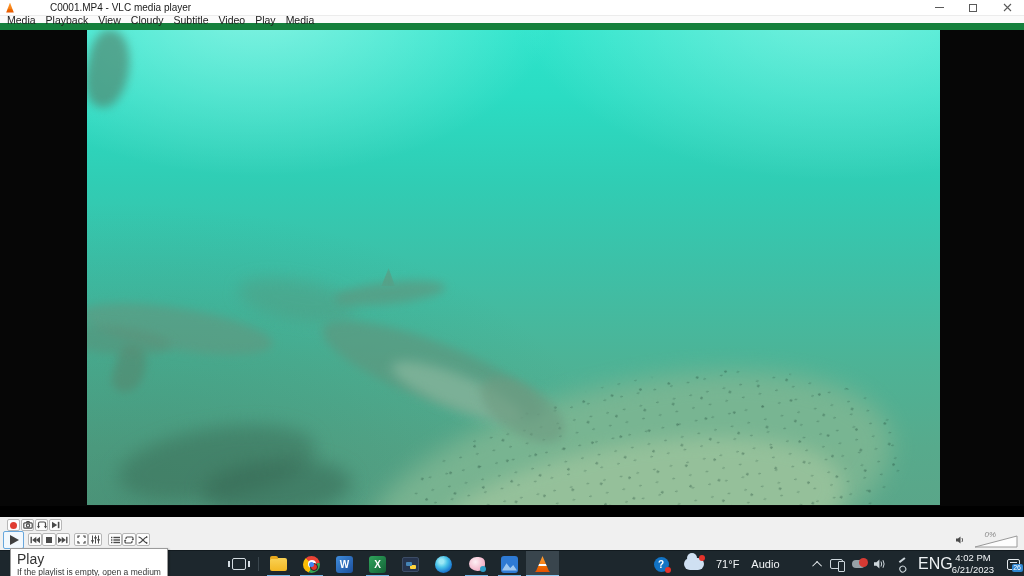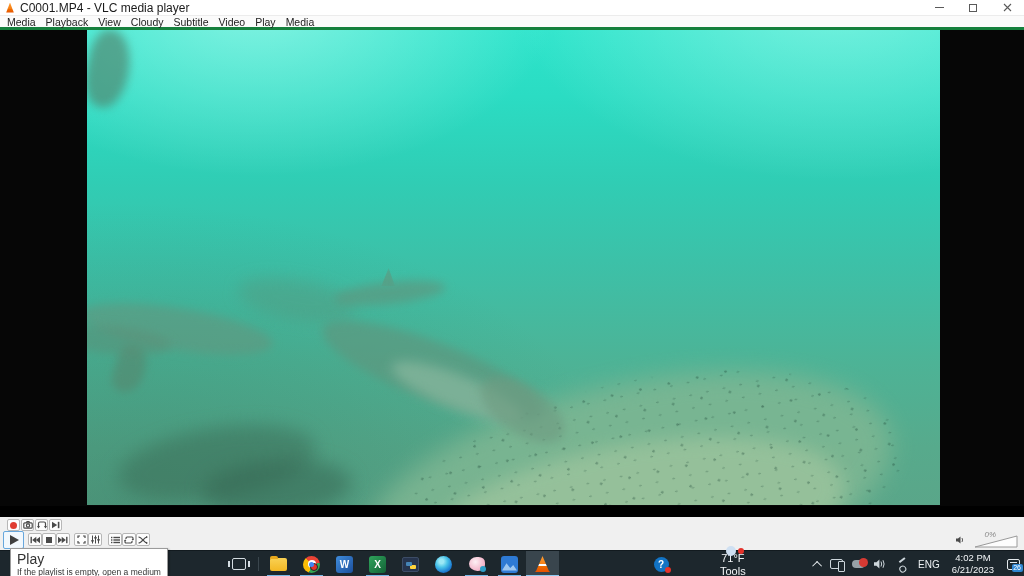--- a/index.html
+++ b/index.html
@@ -3,28 +3,28 @@
 <meta charset="utf-8">
 <style>
   * { margin:0; padding:0; box-sizing:border-box; }
   html,body { background:#000; }
   body { font-family:"Liberation Sans", sans-serif; }
   .screen { position:relative; width:1024px; height:576px; background:#000; overflow:hidden; }
 
   
   .titlebar { position:absolute; left:0; top:0; width:1024px; height:16px; background:#ffffff; display:flex; align-items:center; border-bottom:1px solid #ececec; }
   .vlc-cone { width:10px; height:10px; margin:0 5px 0 5px; background:linear-gradient(180deg,#ff9d2e 0%,#f57f17 55%,#ffffff 56%,#ffffff 64%,#ef6c00 65%,#e65100 100%); clip-path:polygon(50% 0,88% 100%,12% 100%); }
-  .title-text { font-size:12px; color:#1a1a1a; }
+  .title-text { font-size:10px; color:#1a1a1a;margin-left:30px; }
   .win-btns { margin-left:auto; display:flex; height:100%; }
   .win-btn { width:34px; height:100%; display:flex; align-items:center; justify-content:center; }
   .glyph-min { width:9px; height:1px; background:#5a5a5a; display:block; }
   .glyph-max { width:8px; height:8px; border:1px solid #5a5a5a; display:block; }
 
   
-  .menubar { position:absolute; left:0; top:16px; width:1024px; height:14px; background:#fbfbfb; display:flex; align-items:center; padding-left:2px; border-bottom:3px solid #15803d; }
+  .menubar { position:absolute; left:0; top:16px; width:1024px; height:14px; background:#fbfbfb; display:flex; align-items:center; padding-left:2px; border-bottom:7px solid #15803d; }
   .menu-item { font-size:10.5px; color:#222; padding:0 5px; cursor:default; }
 
   
   .stage { position:absolute; left:0; top:30px; width:1024px; height:476px; background:#060606; }
   .video { position:absolute; left:87px; top:0; width:853px; height:475px; overflow:hidden;
     background:
       radial-gradient(ellipse 430px 250px at 20% -6%, rgba(205,255,245,0.55), transparent 70%),
       radial-gradient(ellipse 470px 270px at 88% -8%, rgba(200,255,244,0.50), transparent 70%),
       radial-gradient(ellipse 700px 420px at 4% 100%, rgba(38,100,78,0.30), transparent 72%),
       linear-gradient(180deg,#2ce4cb 0%,#2bdcc3 14%,#30cdb4 32%,#3dc0a7 50%,#4db396 70%,#57aa8c 88%,#5aa689 100%);
@@ -103,36 +103,36 @@
   .ic-python::after { content:''; position:absolute; right:6px; bottom:5px; width:6px; height:4px; background:#4584b6; border-radius:1px; }
   .ic-edge { width:17px; height:17px; border-radius:50%; background:radial-gradient(circle at 38% 32%,#9be8f5 0 14%,#49c3e8 38%,#1e7fd4 68%,#0c4fa8 100%); }
   .ic-pink { width:16px; height:14px; border-radius:55% 45% 50% 60%; background:radial-gradient(circle at 40% 35%,#fdf0f4,#f2aec5 75%,#e796b4); position:relative; }
   .ic-pink::after { content:''; position:absolute; right:-1px; bottom:-1px; width:6px; height:6px; border-radius:50%; background:#2f9fc9; }
   .ic-photos { width:17px; height:17px; border-radius:3px; background:#2e7ad4; position:relative; overflow:hidden; }
   .ic-photos::before { content:''; position:absolute; left:1px; bottom:2px; width:15px; height:8px; background:#9cc6ef; clip-path:polygon(0 100%,30% 10%,55% 70%,75% 30%,100% 100%); }
   .ic-cone-big { width:15px; height:16px; background:linear-gradient(180deg,#ff9d2e 0%,#f57f17 52%,#ffffff 53%,#ffffff 62%,#ef6c00 63%,#e65100 100%); clip-path:polygon(50% 0,92% 92%,100% 100%,0 100%,8% 92%); }
   .tb-help { left:648px; width:26px; justify-content:center; }
   .ic-help { width:15px; height:15px; border-radius:50%; background:#1273c4; color:#fff; font-size:10px; font-weight:bold; display:flex; align-items:center; justify-content:center; position:relative; }
   .ic-help::after { content:''; position:absolute; right:-2px; bottom:-1px; width:6px; height:6px; border-radius:50%; background:#e5322a; }
-  .tb-weather { left:720px; gap:1px;flex-direction:column; }
+  .tb-weather { left:684px; gap:12px; }
   .ic-cloud { width:20px; height:12px; background:#cfe0f2; border-radius:8px; position:relative; }
   .ic-cloud::before { content:''; position:absolute; left:3px; top:-5px; width:10px; height:10px; border-radius:50%; background:#cfe0f2; }
   .ic-cloud::after { content:''; position:absolute; right:-1px; top:-3px; width:6px; height:6px; border-radius:50%; background:#e5322a; }
   .weather-text { font-size:11px; color:#f2f5f7; }
   .tb-chevron { left:808px; width:20px; justify-content:center; }
   .chev { width:7px; height:7px; border-left:1.5px solid #e8edf0; border-top:1.5px solid #e8edf0; transform:rotate(45deg) translateY(2px); }
   .tray { left:830px; gap:9px; }
   .ic-phone { width:13px; height:10px; border:1px solid #cdd6db; border-radius:2px; position:relative; }
   .ic-phone::after { content:''; position:absolute; right:-3px; top:1px; width:5px; height:9px; border:1px solid #cdd6db; border-radius:1px; background:#1d272d; }
   .ic-odrive { width:13px; height:8px; background:#98a2a8; border-radius:5px; position:relative; }
   .ic-odrive::after { content:''; position:absolute; right:-3px; top:-2px; width:9px; height:9px; border-radius:50%; background:#d63a33; }
   .ic-key { width:14px; height:14px; position:relative; transform:rotate(-38deg); }
   .ic-key::before { content:''; position:absolute; left:1px; top:8px; width:5px; height:5px; border:1.4px solid #cdd6db; border-radius:50%; }
   .ic-key::after { content:''; position:absolute; left:6px; top:3px; width:7px; height:1.6px; background:#cdd6db; }
-  .tb-lang { left:918px; font-size:10px; color:#eef2f4; }
+  .tb-lang { left:918px; font-size:16px; color:#eef2f4; }
   .tb-clock { left:946px; width:54px; flex-direction:column; justify-content:center; line-height:1.25; font-size:9.5px; color:#f2f5f7; text-align:center; }
   .tb-notif { left:1002px; width:22px; justify-content:center; position:absolute; }
   .ic-notif { width:13px; height:11px; border:1px solid #e3e9ec; border-radius:2px; position:relative; background:#1d272d; }
   .ic-notif::before { content:''; position:absolute; left:2px; top:2px; right:2px; height:1.5px; background:#e3e9ec; }
   .notif-badge { position:absolute; right:-4px; bottom:-3px; background:#2f86d2; color:#fff; font-size:7px; padding:0 1.5px; border-radius:2px; line-height:8px; }
 
   
   .tooltip { position:absolute; left:10px; top:548px; background:#fff; border:1px solid #9b9b9b; box-shadow:1px 1px 2px rgba(0,0,0,.35); padding:2px 6px 3px 6px; z-index:10; }
   .tooltip .l1 { font-size:14px; color:#333; }
   .tooltip .l2 { font-size:8.5px; color:#333; white-space:nowrap; }
@@ -343,21 +343,21 @@
         </div>
     </div>
 
     <div class="tb-abs tb-help">
         <div class="ic-help">?</div>
       </div>
 
     <div class="tb-abs tb-weather">
       <div class="ic-cloud"></div>
       <span class="weather-text">71°F</span>
-      <span class="weather-text">Tools</span>
+      <span class="weather-text">Audio</span>
     </div>
 
     <div class="tb-abs tb-chevron">
         <span class="chev"></span>
       </div>
 
     <div class="tb-abs tray">
       <div class="ic-phone"></div>
       <div class="ic-odrive"></div>
       <svg width="12" height="10" viewBox="0 0 12 10">

